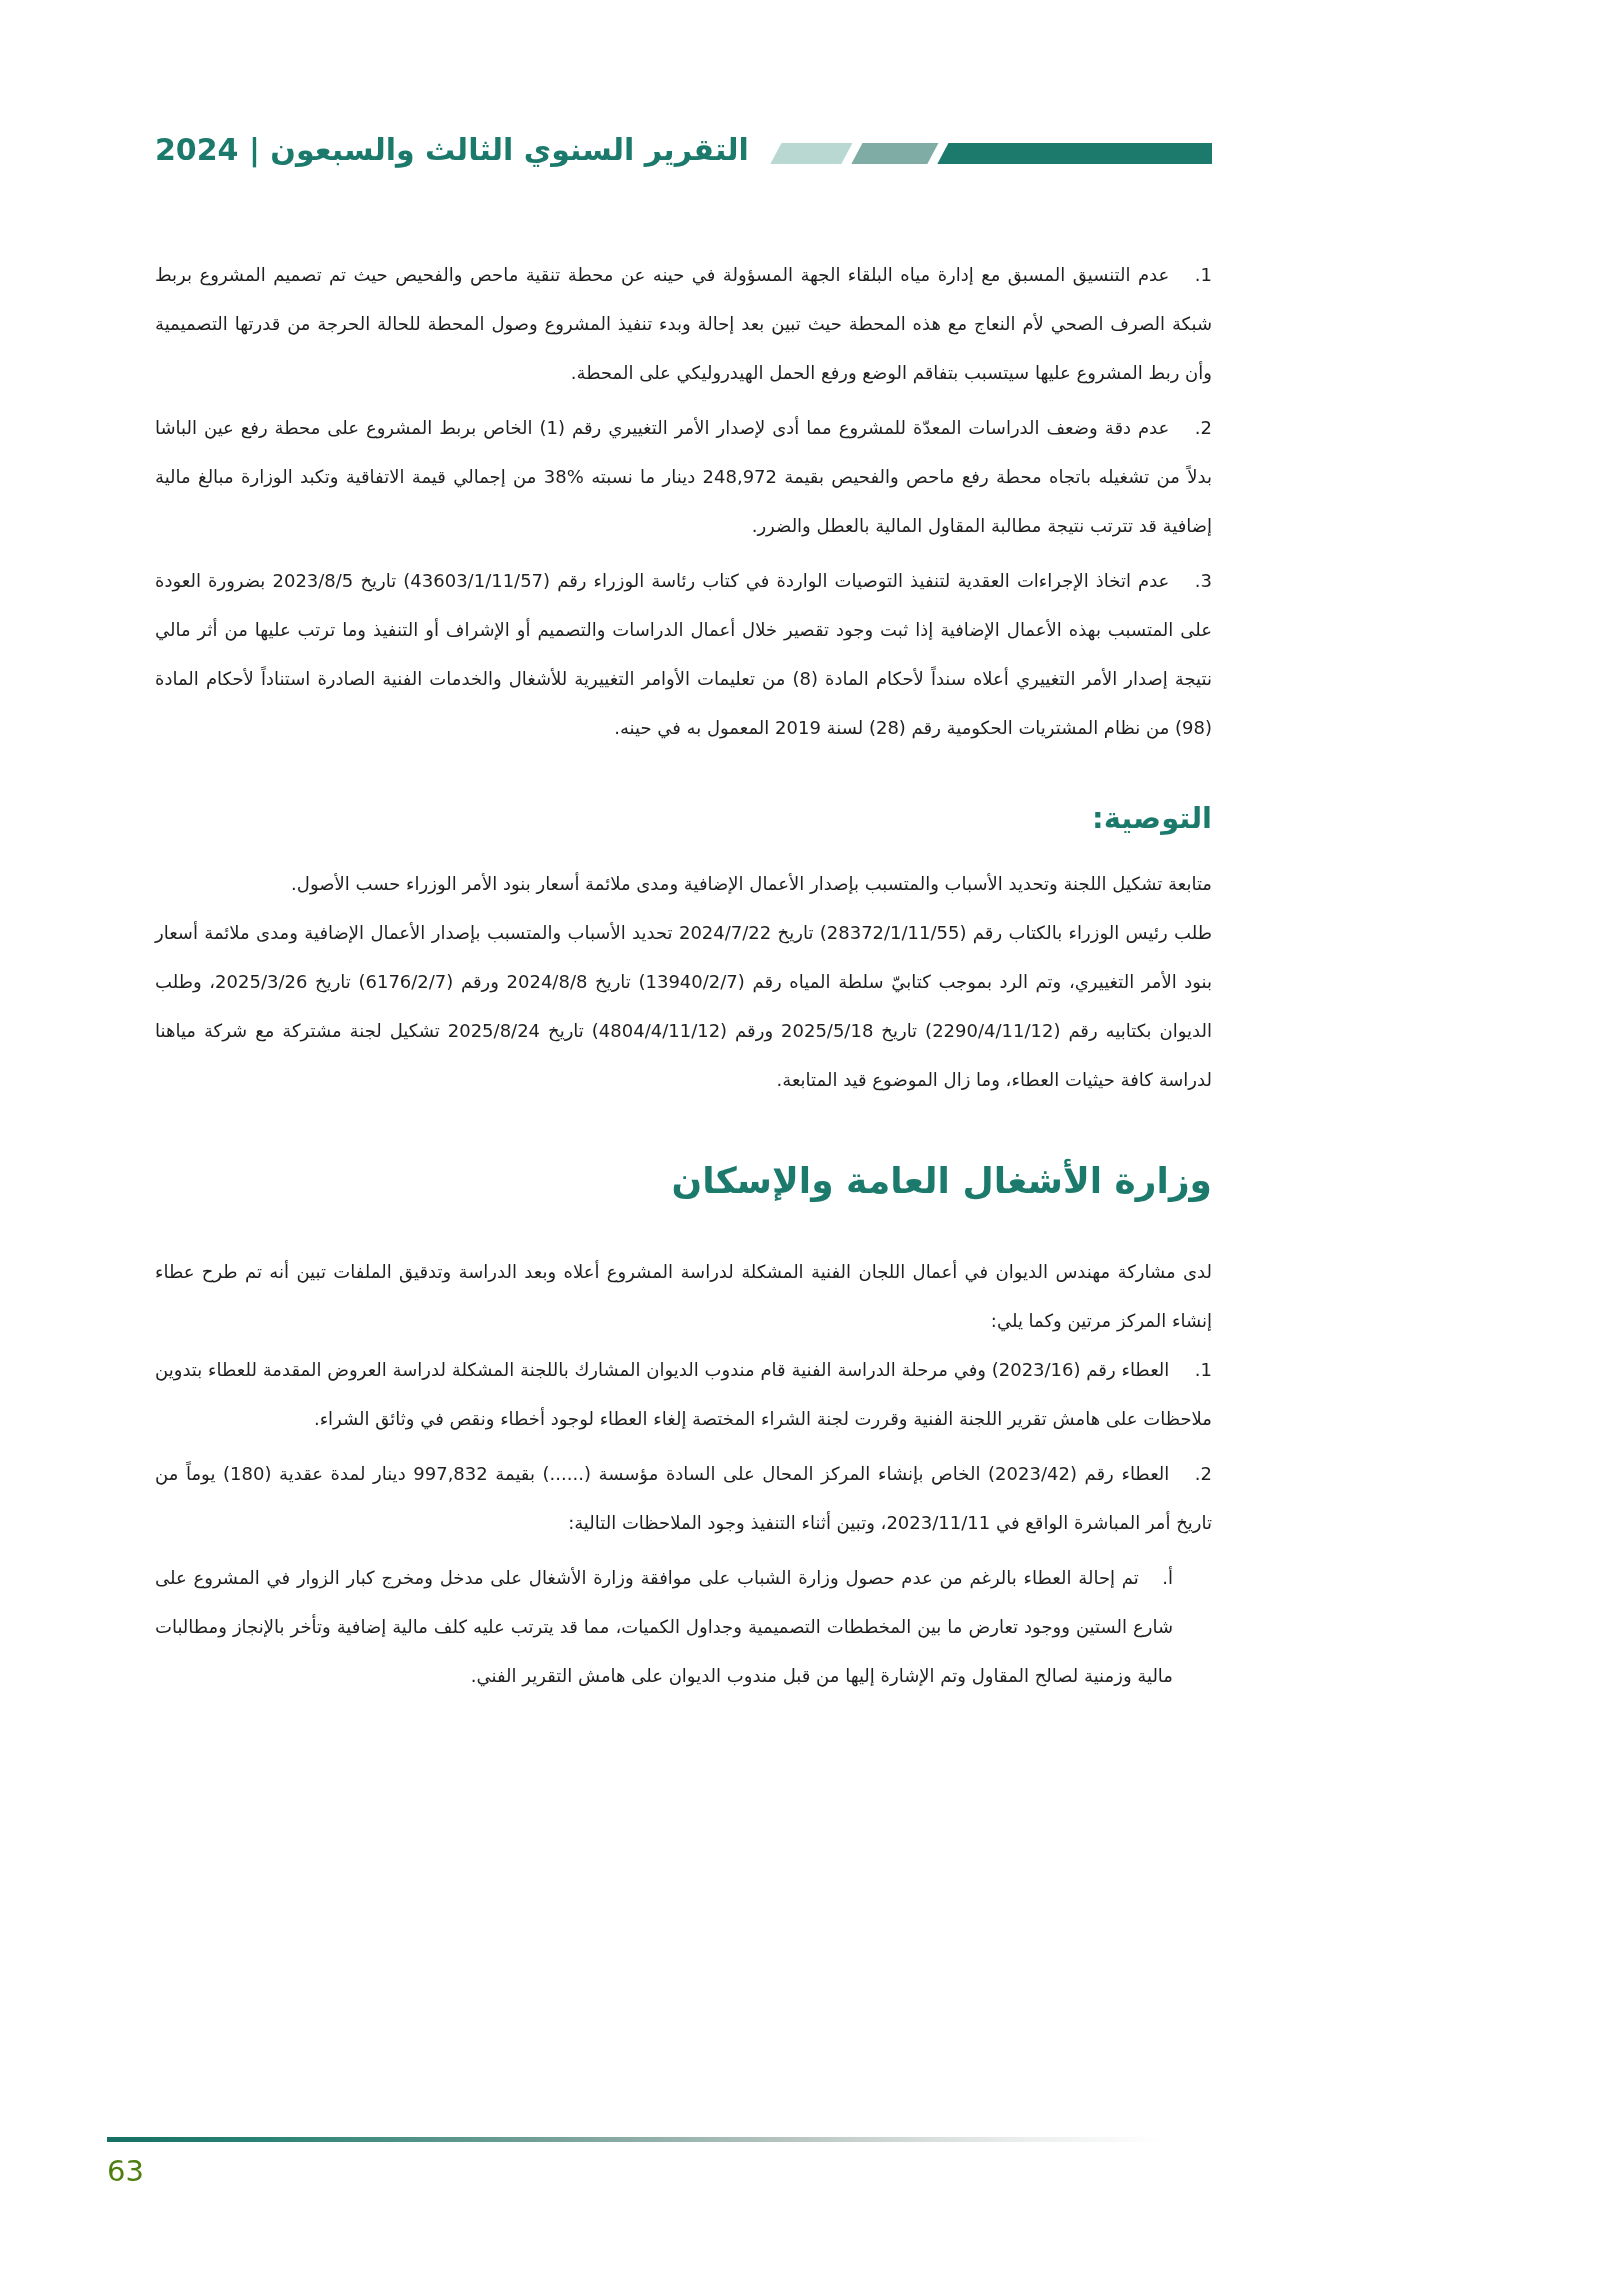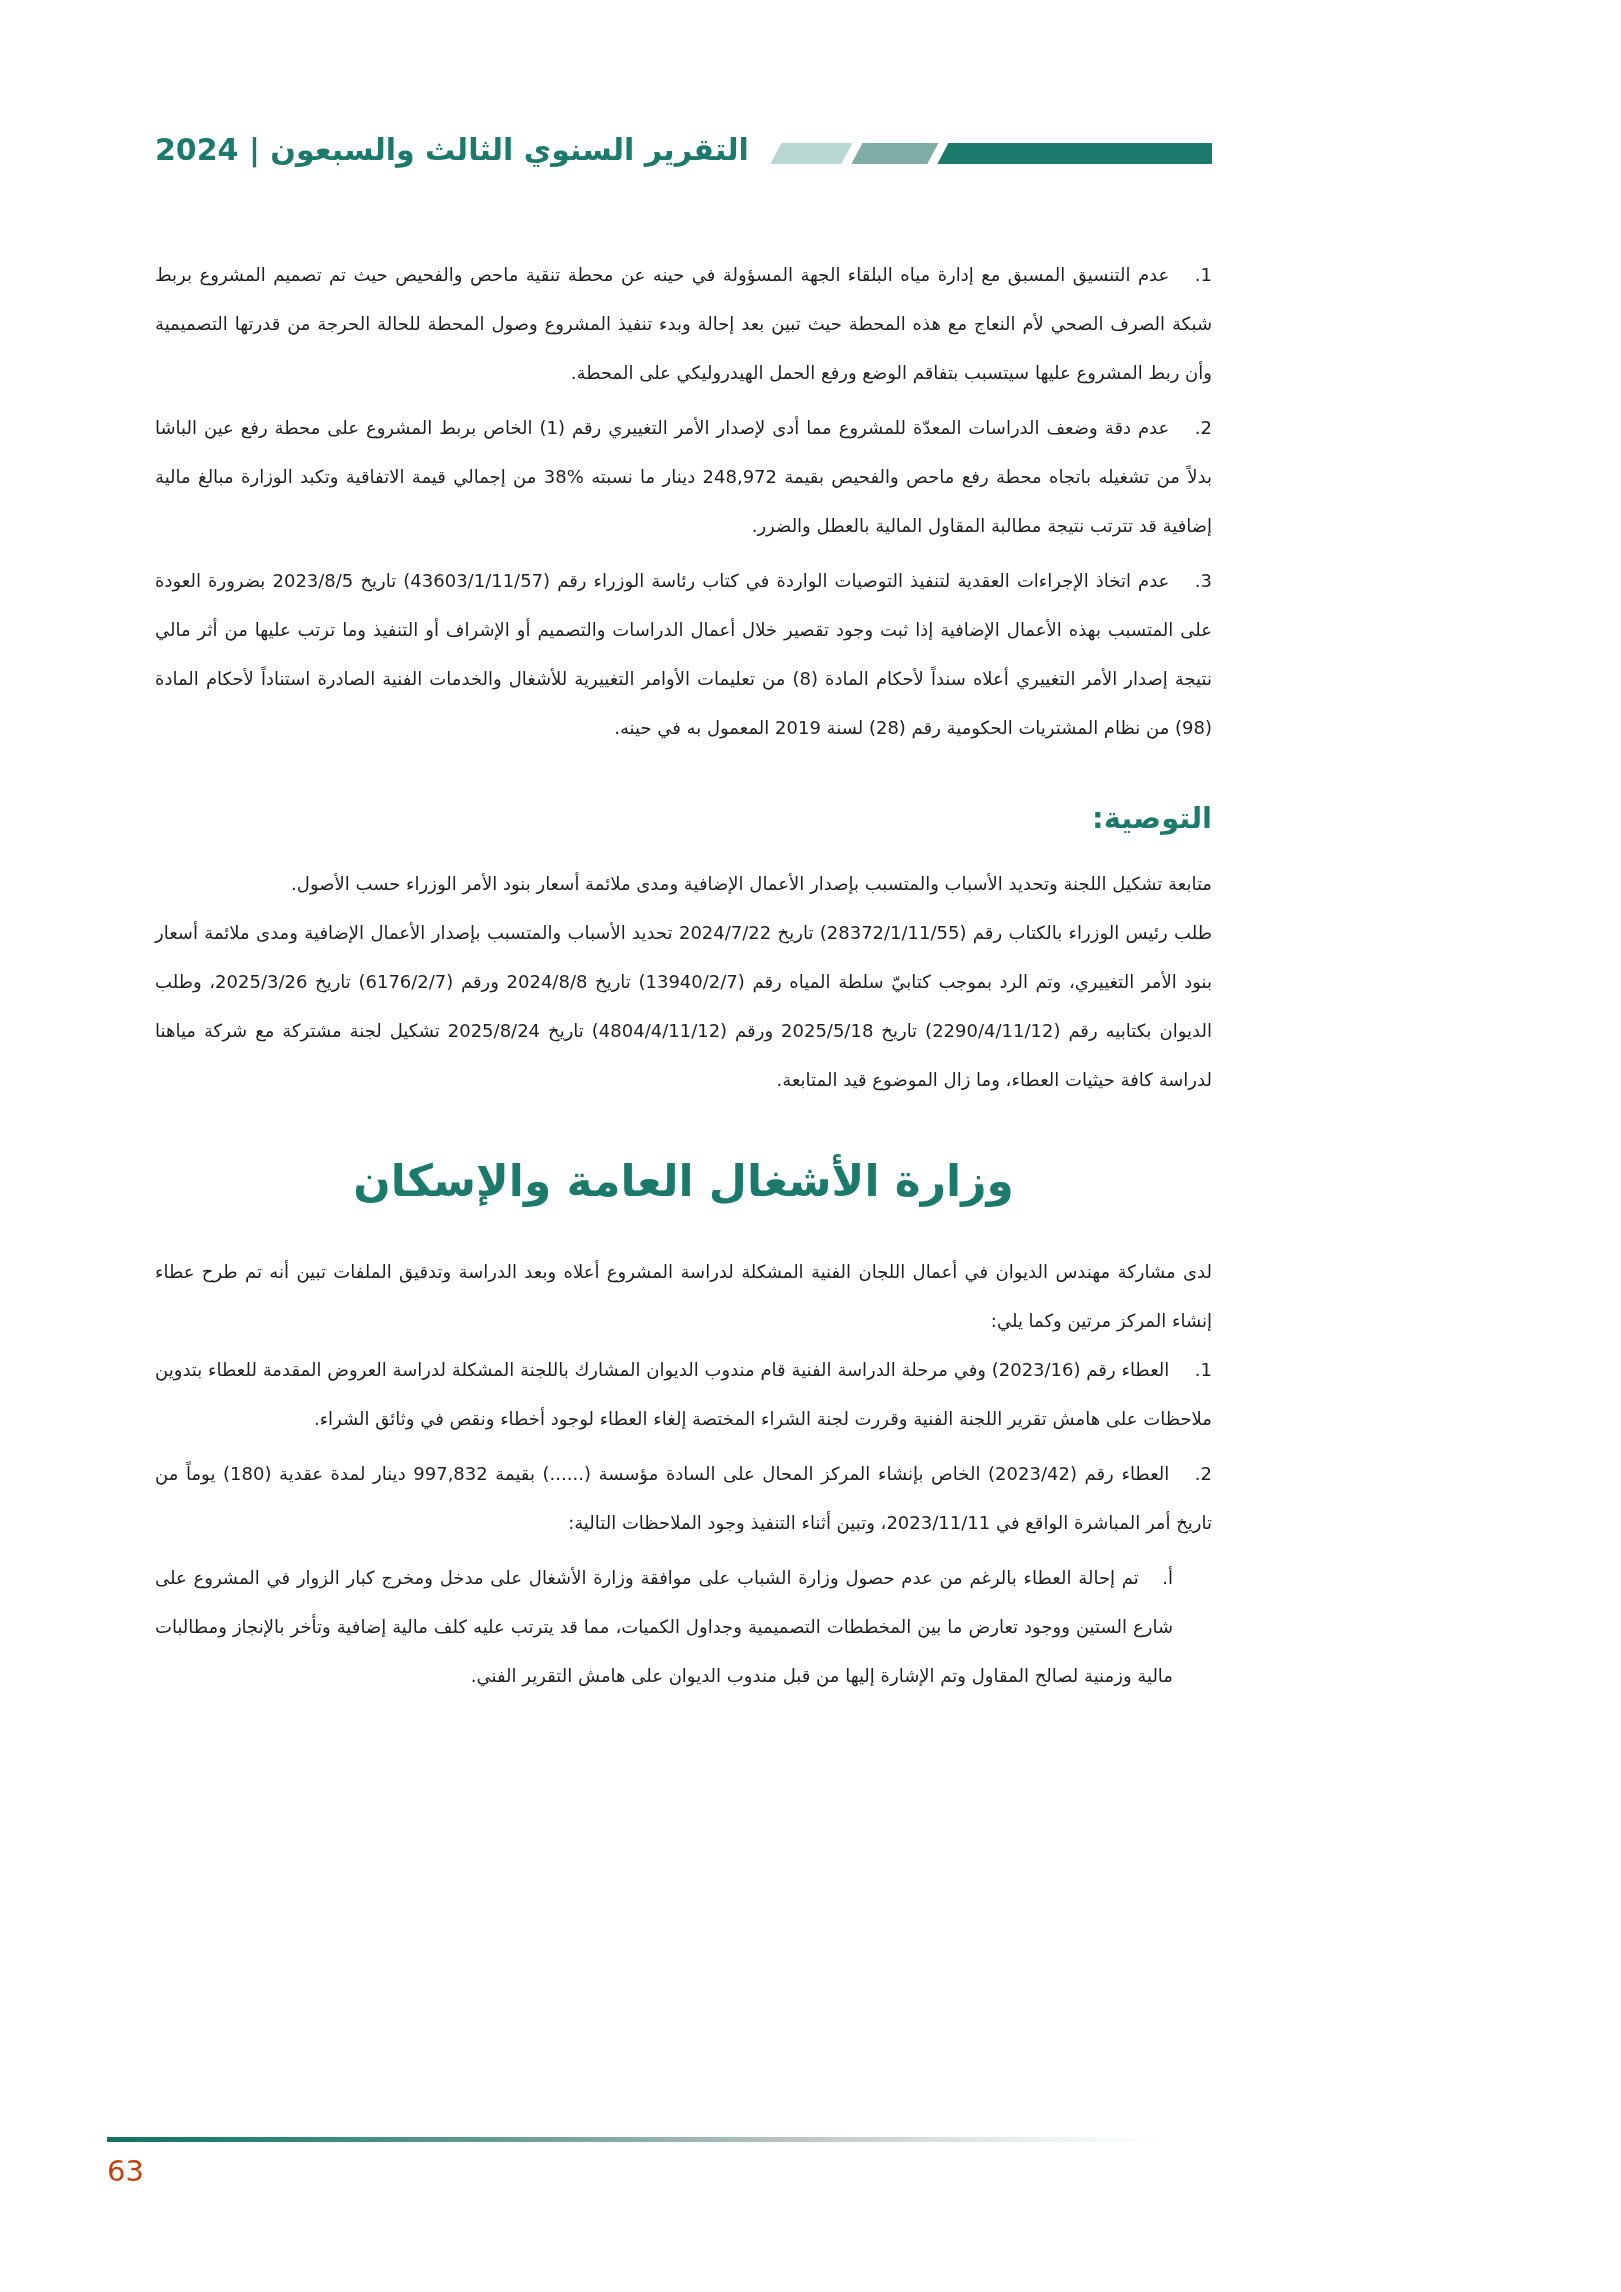--- a/index.html
+++ b/index.html
@@ -37,38 +37,38 @@
   .sub-item { margin:0 39px 0 0; }
   .sub-item .marker { margin-left:23.5px; }
 
   .source-line {
     color:#1b7a6b; font-size:22.5px; line-height:39px; margin:9.8px 0 0; text-align:right;
   }
   .section-heading {
     color:#1b7a6b; font-size:29px; font-weight:bold; margin:45px 0 19.6px; line-height:43px;
   }
   .ministry-title {
-    color:#1b7a6b; font-size:44px; font-weight:bold; margin:53px 0 0; line-height:47px;text-align:center;
+    color:#1b7a6b; font-size:36px; font-weight:bold; margin:53px 0 0; line-height:47px;
   }
   .project-bullet {
     color:#1b7a6b; font-size:28px; font-weight:bold;
     margin:41px 41px 0 0; line-height:45px;
   }
   .bullet-dot { margin-left:15.7px; font-size:23.5px; vertical-align:middle; }
   .intro-para { margin-top:43px; }
 
   
   .page-footer { position:absolute; top:2137px; left:107px; right:155px; }
   .footer-rule {
     height:4.9px; direction:ltr;
     background:linear-gradient(to right,
       #156f62 0%, #2b8375 15%, #6f9e95 40%, #b9c5c1 65%, #e8ecea 85%, rgba(255,255,255,0) 100%);
   }
   .page-number {
-    direction:ltr; text-align:left; font-size:29px; color:#c2410c; margin-top:11.8px;
+    direction:ltr; text-align:left; font-size:29px; color:#4d7c0f; margin-top:11.8px;
   }
 </style>
 </head>
 <body>
 
 <div class="page">
   <div class="content">
 
     <div class="page-header">
       <div class="header-title">التقرير السنوي الثالث والسبعون | 2024</div>

